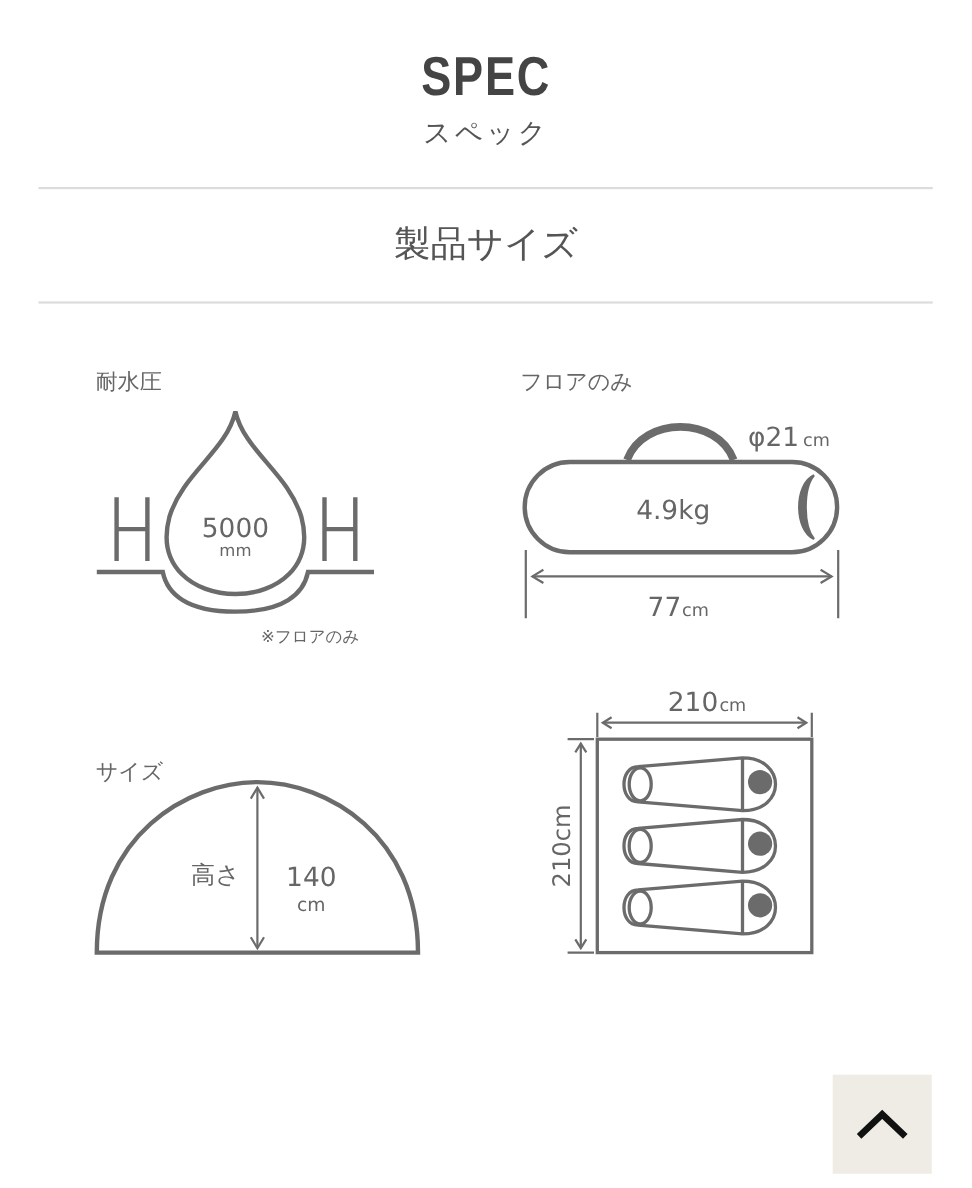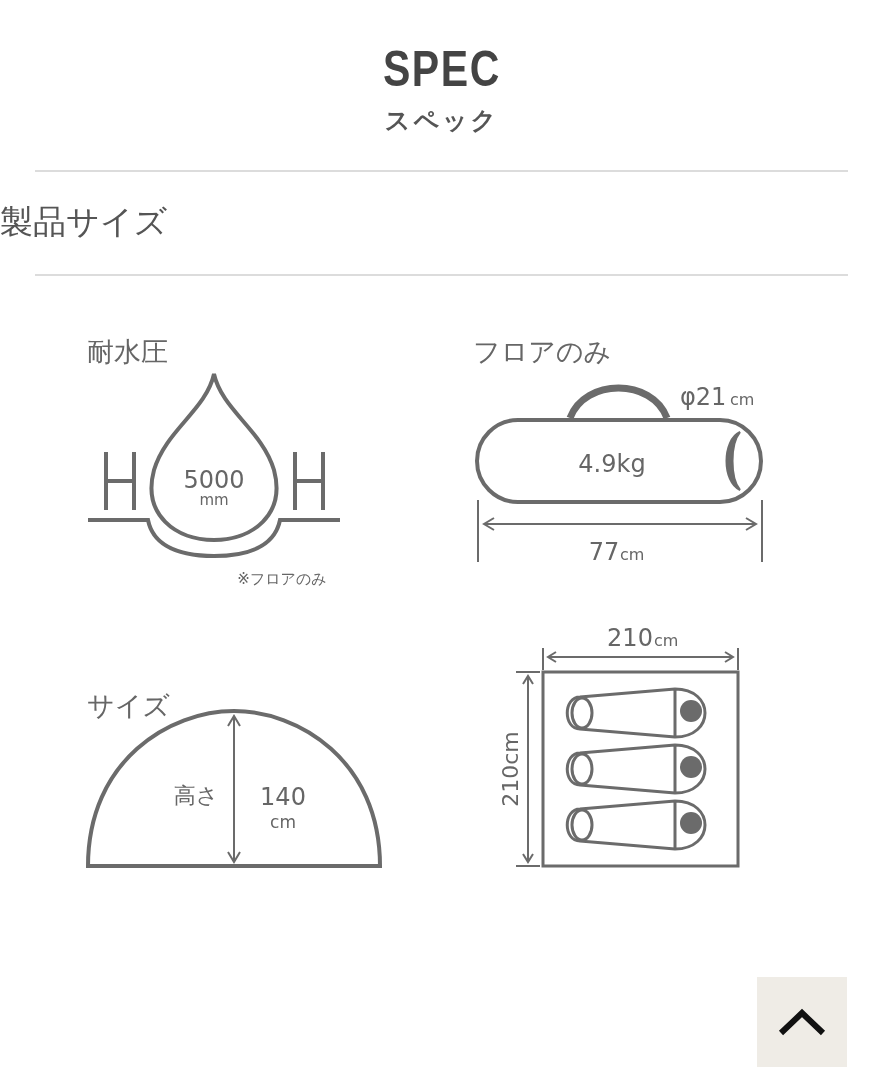--- a/index.html
+++ b/index.html
@@ -2,25 +2,25 @@
 <html><head>
 <meta charset="utf-8">
 <style>
   html, body { margin: 0; padding: 0; background: #ffffff; }
   body { width: 884px; height: 1080px; position: relative; overflow: hidden;
          font-family: "DejaVu Sans", sans-serif; color: #5a5a5a; }
   .spec-title { position: absolute; left: 0; width: 884px; top: 40px; text-align: center;
     font-family: "Liberation Sans", sans-serif; font-weight: bold; font-size: 50px;
     color: #444444; letter-spacing: 2px; transform: scaleX(0.82); transform-origin: center; }
   .spec-sub { position: absolute; left: 0; width: 884px; top: 104px; text-align: center;
-    font-size: 25px; color: #555; letter-spacing: 3px; font-weight: bold; }
+    font-size: 25px; color: #555; letter-spacing: 3px; }
   .rule { position: absolute; left: 35px; width: 813px; height: 2px; background: #dcdcdc; }
-  .section-title { position: absolute; left: 0; width: 884px; top: 200px; text-align: left;
+  .section-title { position: absolute; left: 0; width: 884px; top: 200px; text-align: center;
     font-size: 33px; color: #555; }
-  .label { position: absolute; font-size: 27px; color: #666; }
+  .label { position: absolute; font-size: 20px; color: #666; }
   svg { position: absolute; left: 0; top: 0; overflow: visible; }
   .dtext { font-family: "DejaVu Sans", sans-serif; fill: #666; }
   .top-btn { position: absolute; left: 757px; top: 977px; width: 90px; height: 90px;
     background: #efece6; border: none; cursor: pointer; display: flex; align-items: center; justify-content: center; }
 </style>
 </head>
 <body>
 
 <div class="spec-title">SPEC</div>
 <div class="spec-sub">スペック</div>

